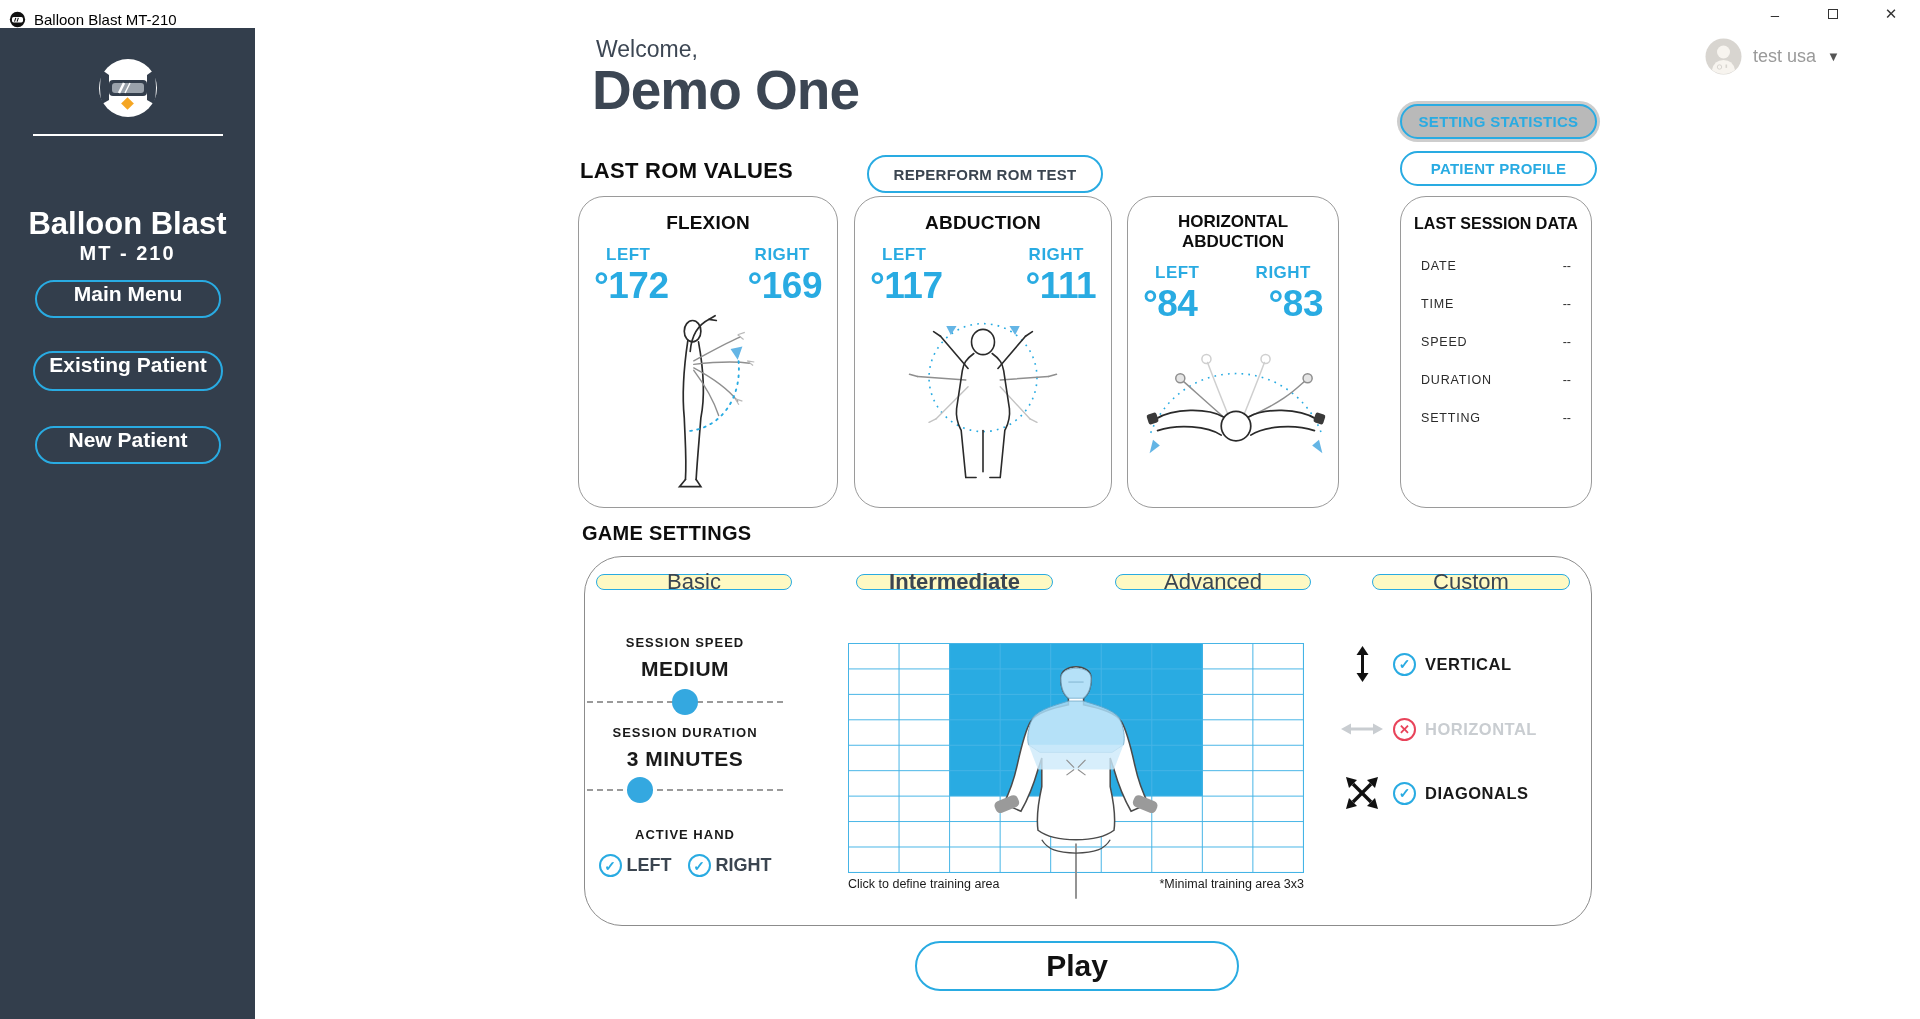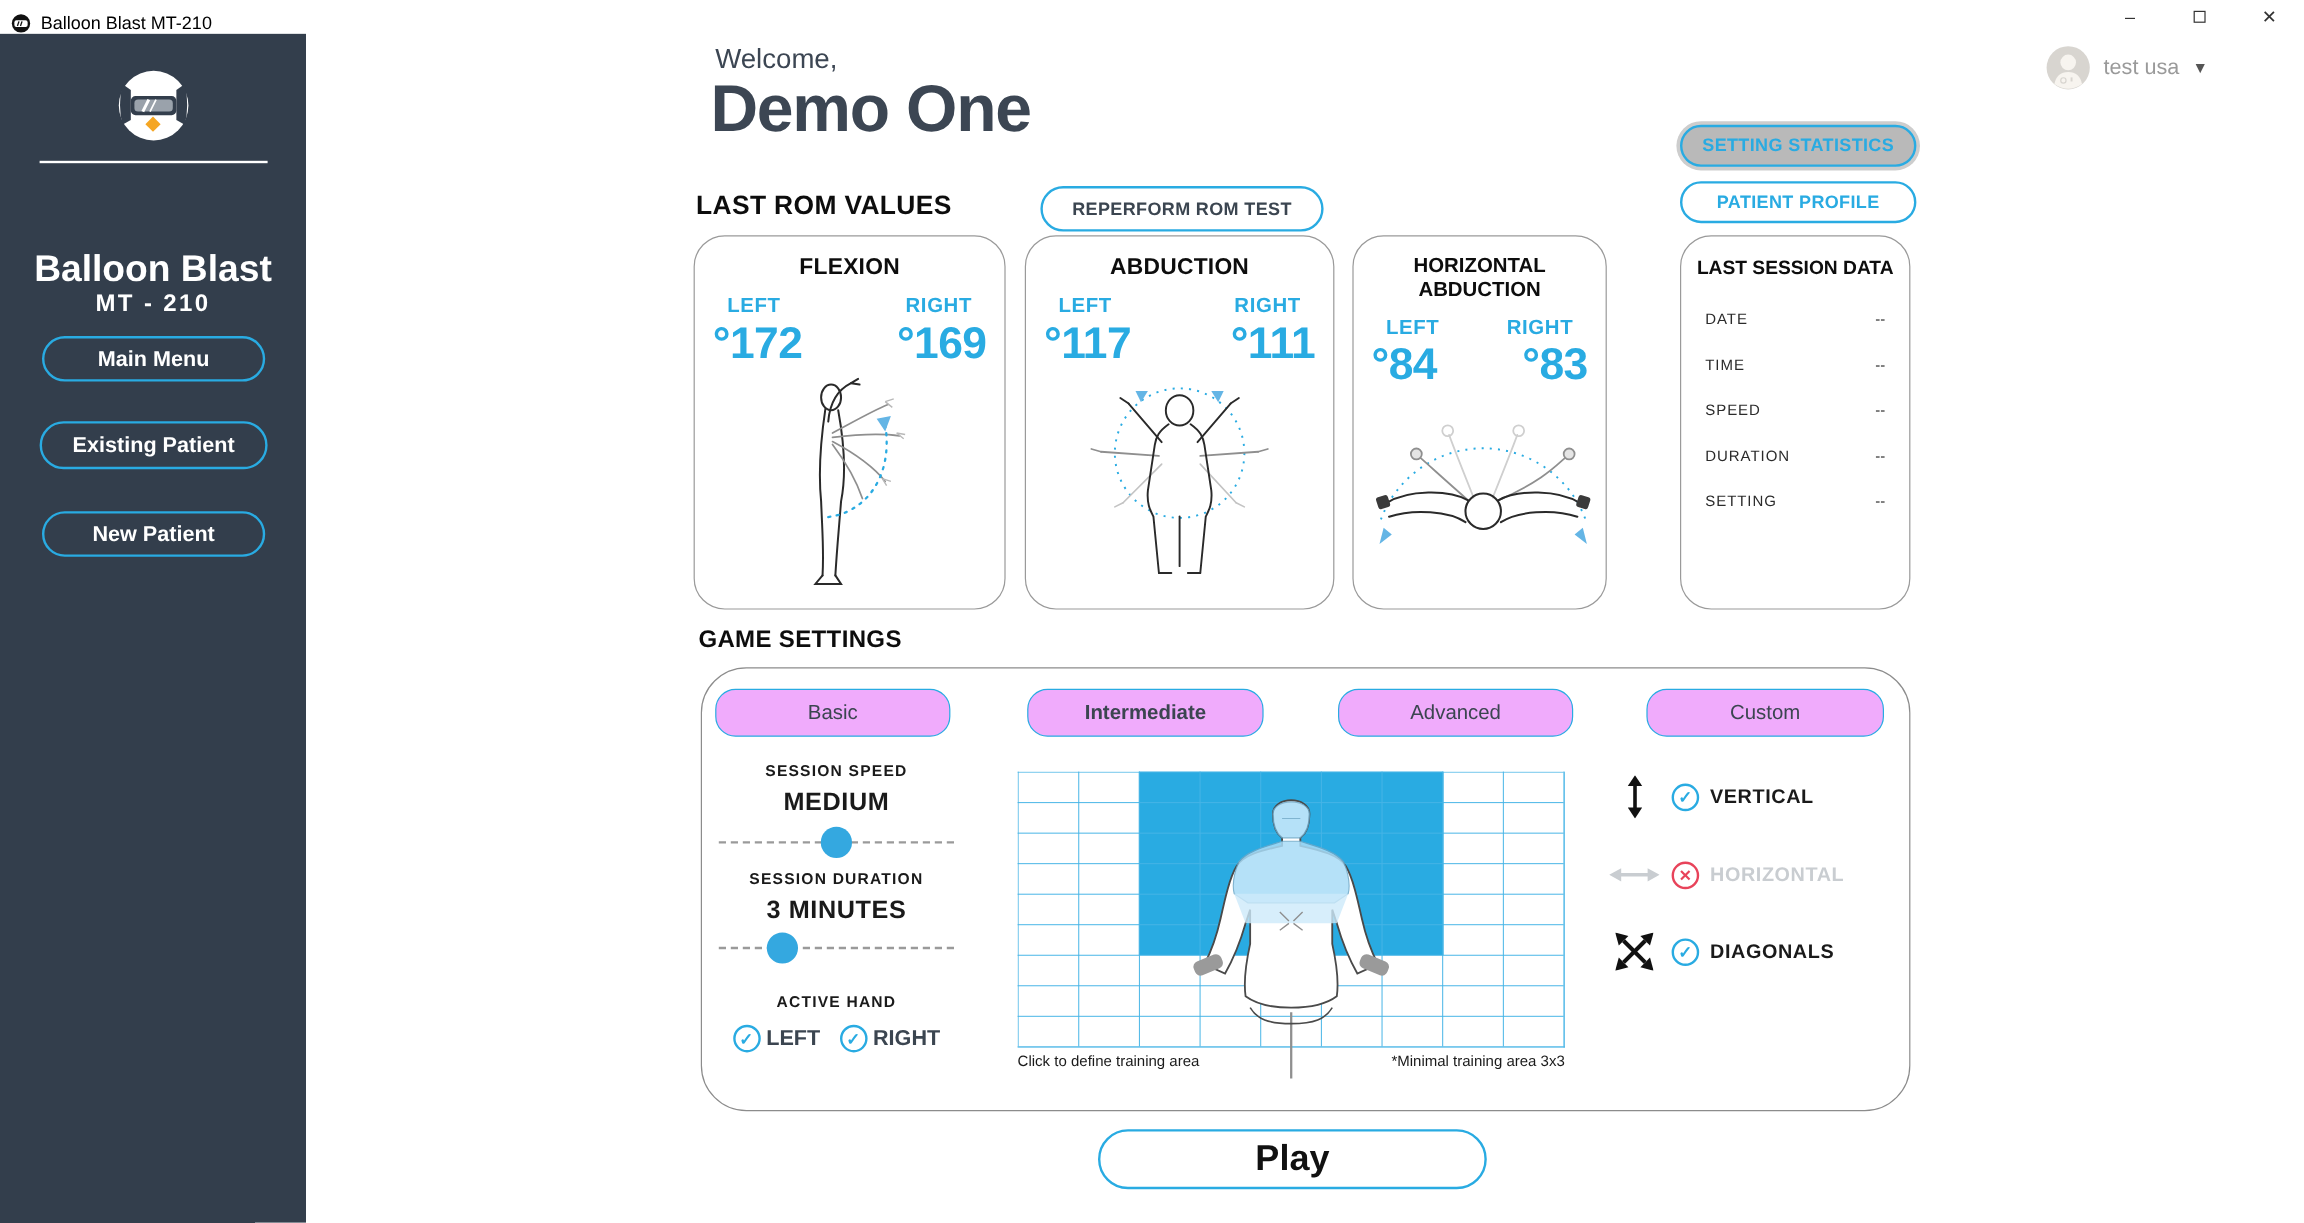--- a/index.html
+++ b/index.html
@@ -24,22 +24,22 @@
     background:#333e4c; text-align:center; color:#fff; z-index:20; }
   .logo-wrap { position:absolute; top:22px; left:0; width:255px; display:flex; justify-content:center; }
   .logo-line { position:absolute; top:106px; left:33px; width:190px; border-top:2px solid #fff; }
   .wordmark { position:absolute; top:112px; left:0; width:255px; font-size:31px; color:#fff; letter-spacing:.5px; }
   .wordmark b { font-weight:700; }
   .wordmark .lite { font-weight:300; }
   .wordmark sup { font-size:9px; }
   .side-app-title { position:absolute; top:178px; left:0; width:255px; font-size:31px; font-weight:700; }
   .side-app-model { position:absolute; top:214px; left:0; width:255px; font-size:20px; font-weight:700; letter-spacing:2px; }
   .side-btn { position:absolute; left:35px; width:186px; height:38px; border:2px solid #29abe2;
-    border-radius:20px; background:transparent; color:#fff; font-weight:700; font-size:18px;
-    display:flex; align-items:center; justify-content:center; cursor:pointer;
+    border-radius:20px; background:transparent; color:#fff; font-weight:700; font-size:21px;
+    display:flex; align-items:flex-start; justify-content:center; cursor:pointer;
     font-family:"Liberation Sans",sans-serif; }
   .spotify-btn { position:absolute; left:42px; top:825px; width:173px; height:51px;
     border:2px solid #29abe2; border-radius:26px; display:flex; align-items:center;
     justify-content:center; gap:8px; cursor:pointer; background:transparent; }
   .spotify-word { color:#1ED760; font-size:25px; font-weight:700; letter-spacing:-.5px; }
   .spotify-word sup { font-size:8px; }
 
   
   .welcome { position:absolute; left:596px; top:36px; font-size:23px; color:#3c4653; }
   .patient-name { position:absolute; left:592px; top:58px; font-size:55px; font-weight:700;
@@ -77,29 +77,29 @@
   .session-title { margin-top:18px; text-align:center; font-size:16px; font-weight:700; color:#0d0d0d; }
   .session-rows { margin-top:26px; padding:0 20px; }
   .session-row { display:flex; justify-content:space-between; margin-bottom:24px; }
   .session-row .lbl { font-size:12.5px; color:#2b2b2b; letter-spacing:.8px; }
   .session-row .val { font-size:12.5px; color:#2b2b2b; }
 
   
   .gs-title { position:absolute; left:582px; top:522px; font-size:20px; font-weight:700; color:#0d0d0d; letter-spacing:.3px; }
   .panel { position:absolute; left:584px; top:556px; width:1008px; height:370px;
     border:1.6px solid #8c8c8c; border-radius:38px; background:#fff; }
-  .tab { position:absolute; top:17px; height:40px; border:1.6px solid #29abe2; border-radius:17px;
-    background:#f0abfc; display:flex; align-items:center; justify-content:center; font-size:17px;
+  .tab { position:absolute; top:17px; height:16px; border:1.6px solid #29abe2; border-radius:17px;
+    background:#fef9c3; display:flex; align-items:center; justify-content:center; font-size:22px;
     color:#3b4550; cursor:pointer; font-family:"Liberation Sans",sans-serif; }
   .tab-basic { left:11px; width:196px; }
   .tab-intermediate { left:271px; width:197px;font-weight:bold; }
   .tab-advanced { left:530px; width:196px; }
   .tab-custom { left:787px; width:198px; }
 
-  .controls-col { position:absolute; left:14px; top:78px; width:196px; text-align:center; }
+  .controls-col { position:absolute; left:2px; top:78px; width:196px; text-align:center; }
   .ctl-label { font-size:13px; font-weight:700; color:#1a1a1a; letter-spacing:1px; }
   .ctl-value { font-size:21px; font-weight:700; color:#1a1a1a; margin-top:7px; letter-spacing:.5px; }
   .slider { position:relative; height:26px; margin-top:8px; cursor:pointer; }
   .slider .track { position:absolute; top:12px; left:0; width:100%; border-top:2px dashed #9a9a9a; }
   .slider .knob { position:absolute; top:13px; width:26px; height:26px; border-radius:50%;
     background:#34a8e0; transform:translate(-50%,-50%); cursor:grab; }
   .mt6 { margin-top:6px; } .mt10 { margin-top:10px; } .mt12 { margin-top:24px; }
   .hand-row { display:flex; justify-content:center; gap:16px; margin-top:12px; }
   .hand-item { display:flex; align-items:center; gap:5px; cursor:pointer; }
   .hand-item .hlabel { font-size:18px; font-weight:700; color:#3b4550; }

